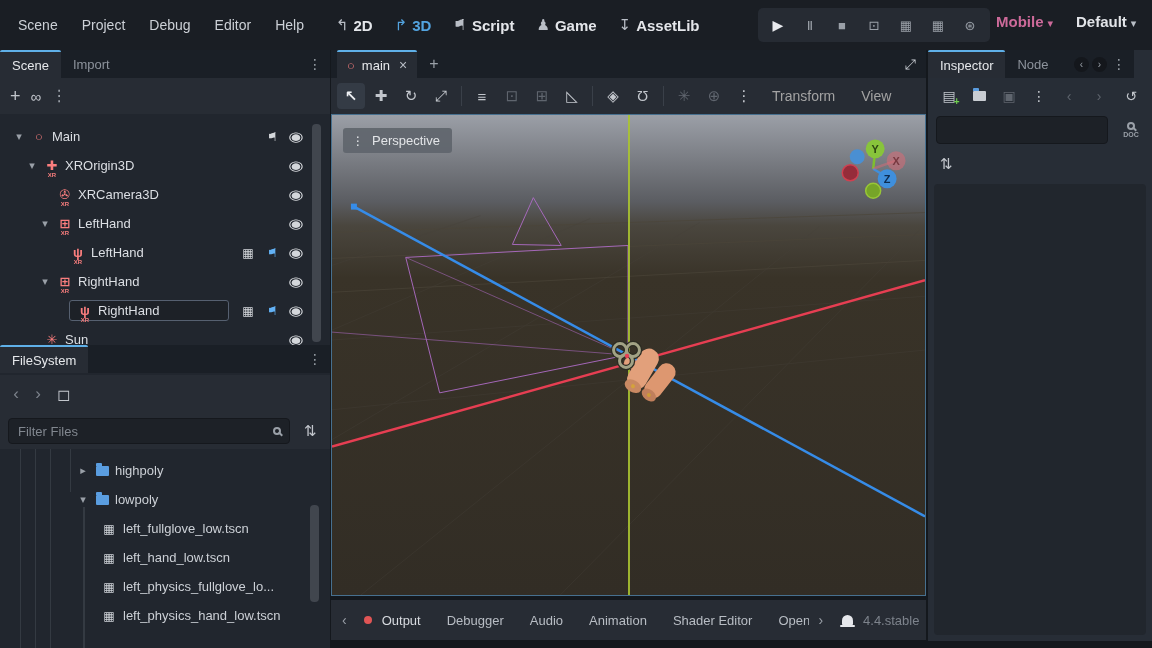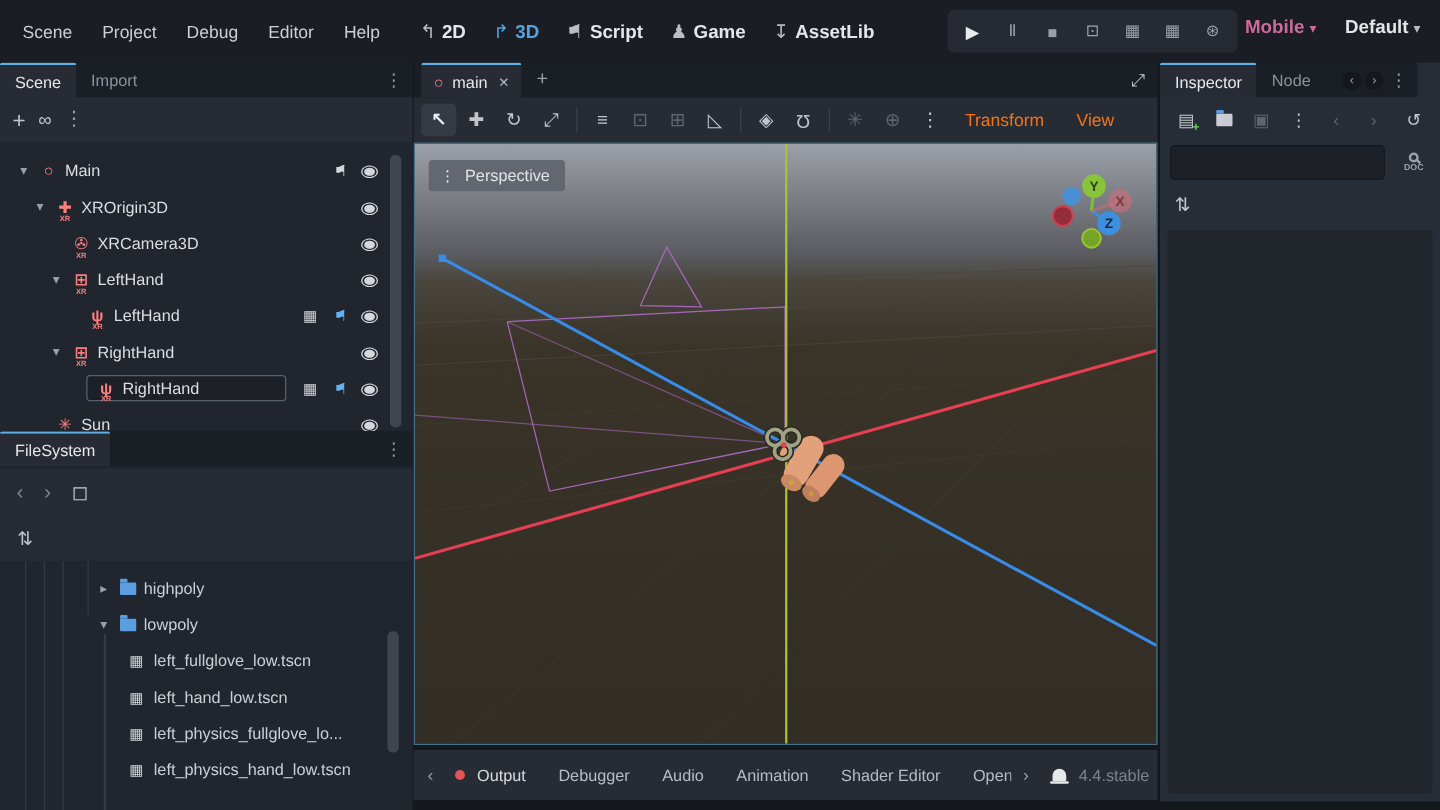--- a/index.html
+++ b/index.html
@@ -67,21 +67,21 @@
 #mainTab .ticonred{color:#fa7e7e;font-weight:bold;font-size:13px}
 #mainTab .lbl{color:#e6e8eb}
 #mainTab .x{color:#b9bec6;font-size:14px;margin-left:2px}
 .addtab{color:#9aa0a8;font-size:16px;padding:0 12px;display:flex;align-items:center}
 .expandbtn{margin-left:auto;color:#c8ccd2;font-size:14px;padding:0 10px;display:flex;align-items:center}
 #vpToolbar{position:absolute;left:331px;top:78px;width:595px;height:36px;background:#272c34;display:flex;align-items:center;gap:2px;padding:0 6px}
 #vpToolbar .tbtn{width:28px}
 #vpToolbar .tbtn.selected{background:#343b45;border-radius:4px;color:#eef0f3;padding:4px 0}
 #vpToolbar .tbtn.dis{color:#5f656e}
 .vsep{width:1px;height:20px;background:#3a4049;margin:0 4px}
-.menulbl{color:#f97316;font-size:14px;padding:0 12px}
+.menulbl{color:#a3a3a3;font-size:14px;padding:0 12px}
 
 #viewport{position:absolute;left:331px;top:114px;width:595px;height:482px;border:1px solid #47708f;background:#32302a}
 #viewport svg{display:block;width:100%;height:100%}
 #perspPill{position:absolute;left:11px;top:13px;background:rgba(96,101,108,.92);border-radius:3px;display:flex;align-items:center;gap:8px;padding:5px 12px 5px 9px;color:#e3e5e8;font-size:13px}
 #perspPill .dots{color:#eceef1;font-size:12px}
 
 #bottomBar{position:absolute;left:331px;top:600px;width:595px;height:40px;background:#272c34;display:flex;align-items:center;gap:4px;padding:0 6px}
 .bchev{color:#9aa0a8;font-size:14px;padding:0 5px}
 .reddot{width:8px;height:8px;border-radius:50%;background:#e05555;margin:0 2px 0 8px}
 .bitem{color:#b8bdc4;font-size:13px;padding:0 11px;white-space:nowrap}
@@ -239,20 +239,24 @@
     <span class="tab active">FileSystem</span>
     <span class="sp"></span>
     <span class="dots" style="align-self:center;padding-right:8px">⋮</span>
   </div>
   <div class="toolrow" id="fsNav" style="background:#272c34">
     <span class="navchev" style="font-size:17px">‹</span>
     <span class="navchev" style="font-size:17px">›</span>
     <span class="tbtn" style="font-size:16px;font-weight:bold;width:24px">◻</span>
   </div>
   <div class="toolrow" id="fsFilterRow">
+    <span class="inputwrap">
+      <input class="field" style="height: 26px;" placeholder="Filter Files">
+      <span class="mag relmag"></span>
+    </span>
     <span class="tbtn" style="width:24px">⇅</span>
   </div>
   <div id="fsTree">
     <div class="guide" style="left:20px;top:0;height:199px"></div>
     <div class="guide" style="left:35px;top:0;height:199px"></div>
     <div class="guide" style="left:50px;top:0;height:199px"></div>
     <div class="guide" style="left:70px;top:0;height:43px"></div>
     <div class="guide" style="left:83px;top:58px;height:141px;width:2px"></div>
     <div class="frow" style="padding-left:76px">
       <span class="arr">▸</span>

